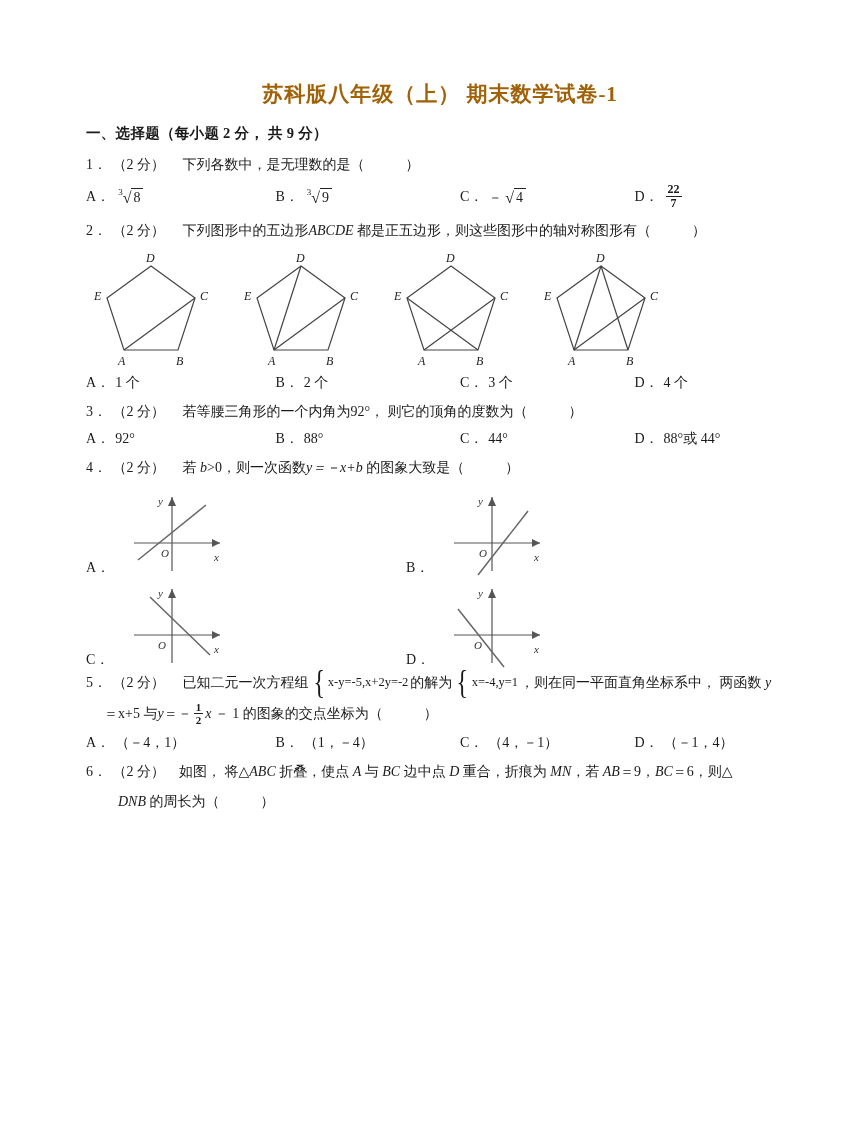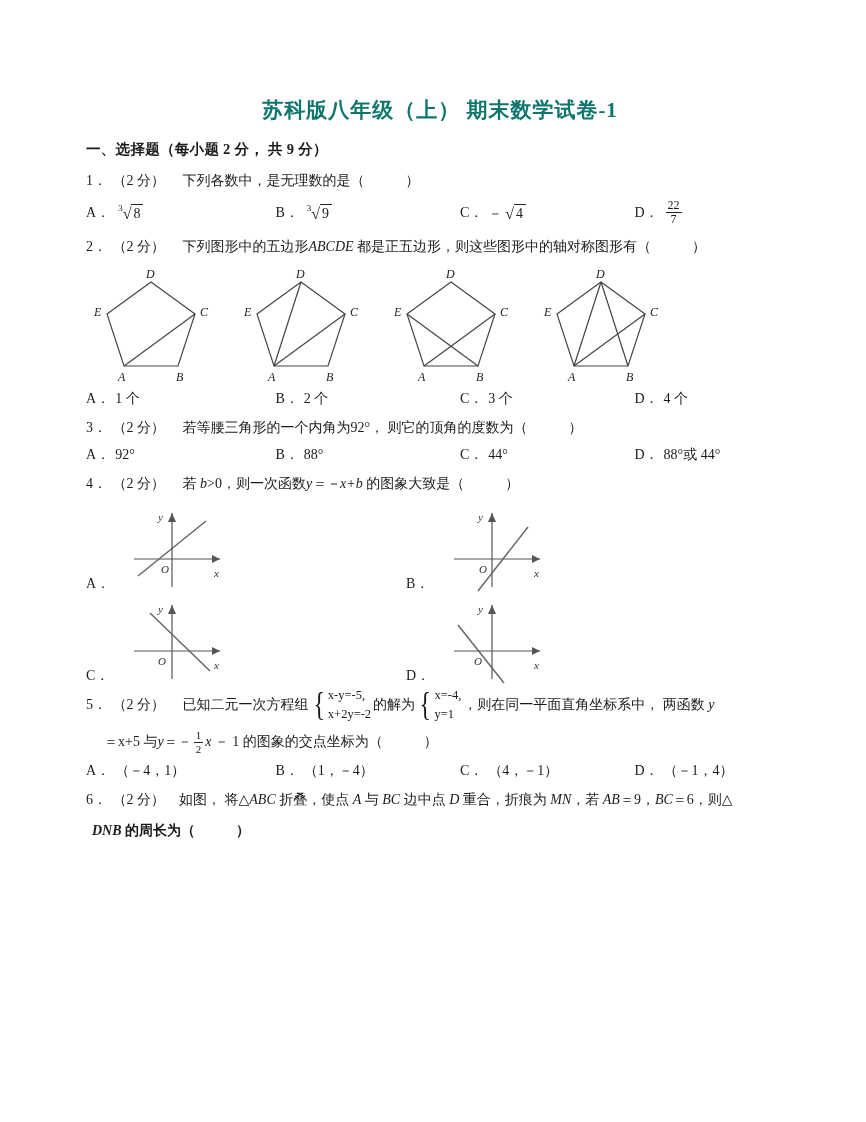--- a/index.html
+++ b/index.html
@@ -17,22 +17,22 @@
     width: 866px;
     height: 1122px;
     padding: 78px 72px 0 86px;
     position: relative;
   }
   .doc-title {
     text-align: center;
     font-size: 21px;
     font-weight: bold;
     letter-spacing: 1px;
-    margin: 18px 0 16px 0;
-    color: #0f766e;
+    margin: 2px 0 16px 0;
+    color: #a16207;
   }
   .section-head {
     font-size: 14.5px;
     font-weight: bold;
     margin: 0 0 10px 0;
     letter-spacing: 0.3px;
   }
   .q {
     font-size: 14px;
     line-height: 1.75;
@@ -81,20 +81,21 @@
   .frac {
     display: inline-flex;
     flex-direction: column;
     align-items: center;
     vertical-align: middle;
     font-size: 12px;
     line-height: 1.12;
     margin: 0 2px;
     position: relative;
     top: -1px;
+    font-weight: bold;
   }
   .frac .nu { border-bottom: 1.1px solid #222; padding: 0 2px; }
   .frac .de { padding: 0 2px; }
   .frac.sm { font-size: 11px; }
 
   
   .sys {
     display: inline-flex;
     align-items: center;
     vertical-align: middle;
@@ -104,21 +105,21 @@
   }
   .sys .brace {
     font-size: 34px;
     line-height: 0.72;
     font-weight: 300;
     margin-right: 1px;
     transform: scaleX(0.7);
   }
   .sys .eqs {
     display: flex;
-    flex-direction: column;
+    flex-direction: row;
     font-size: 12.5px;
     line-height: 1.5;
   }
 
   
   .fig-row {
     display: flex;
     margin: 4px 0 2px 0;
   }
   .penta-wrap { width: 150px; height: 120px; position: relative; }
@@ -428,19 +429,19 @@
     <div class="opt">
       <span class="opt-lab">D．</span>
       <span>（－1，4）</span>
     </div>
   </div>
 
   <div class="q">
     <span class="num">6．</span>
     <span class="pts">（2 分）</span><span>如图，  将△</span><span class="it">ABC</span><span> 折叠，使点 </span><span class="it">A</span><span> 与 </span><span class="it">BC</span><span> 边中点 </span><span class="it">D</span><span> 重合，折痕为 </span><span class="it">MN</span><span>，若 </span><span class="it">AB</span><span>＝9，</span><span class="it">BC</span><span>＝6，则△</span>
   </div>
-  <div class="q" style="margin-left:6px;font-weight:bold;">
+  <div class="q" style="margin-left:32px;">
     <span class="it">DNB</span><span> 的周长为（</span>
     <span class="blank"></span>
     <span>）</span>
   </div>
 
 </div>
 
 </body></html>

